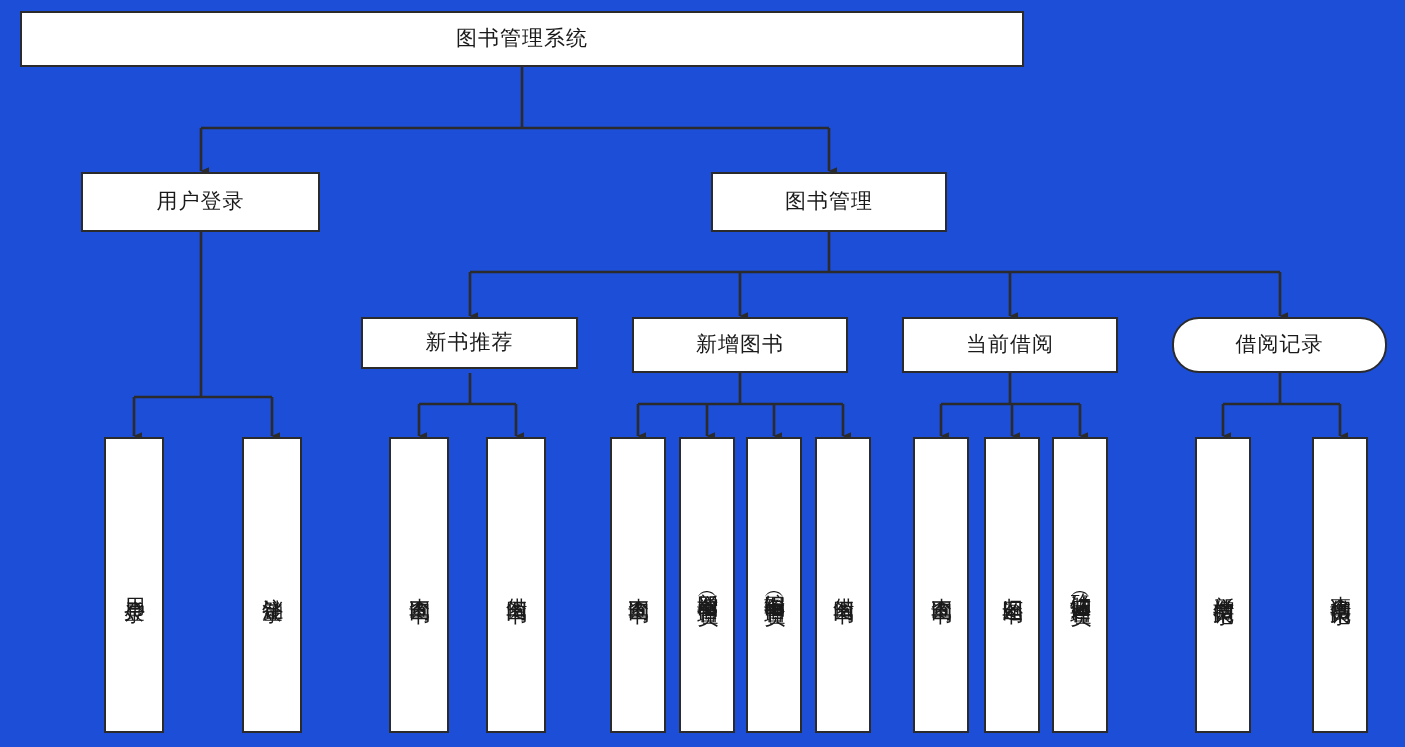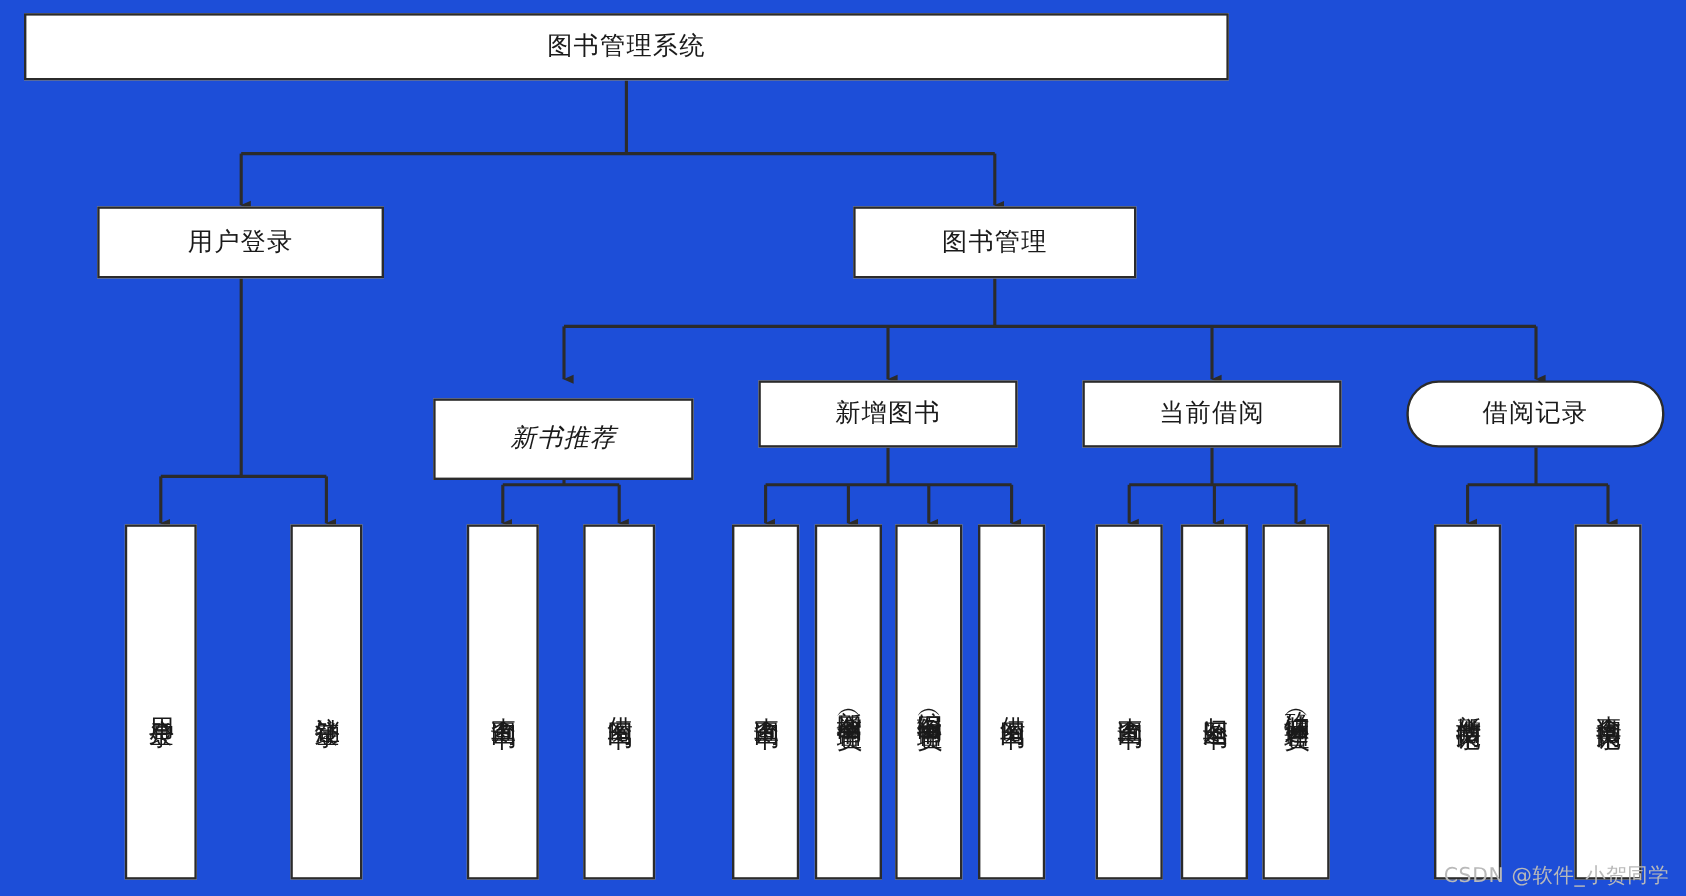--- a/index.html
+++ b/index.html
@@ -124,21 +124,21 @@
   <div id="nodes-layer">
       <div class="node horiz" style="left: 20px; top: 11px; width: 1004px; height: 56px;">
         <span class="node-label">图书管理系统</span>
       </div>
       <div class="node horiz" style="left: 81px; top: 172px; width: 239px; height: 60px;">
         <span class="node-label">用户登录</span>
       </div>
       <div class="node horiz" style="left: 711px; top: 172px; width: 236px; height: 60px;">
         <span class="node-label">图书管理</span>
       </div>
-      <div class="node horiz" style="left: 361px; top: 332px; width: 217px; height: 68px; font-style: italic;">
+      <div class="node horiz" style="left: 361px; top: 317px; width: 217px; height: 52px;">
         <span class="node-label">新书推荐</span>
       </div>
       <div class="node horiz" style="left: 632px; top: 317px; width: 216px; height: 56px;">
         <span class="node-label">新增图书</span>
       </div>
       <div class="node horiz" style="left: 902px; top: 317px; width: 216px; height: 56px;">
         <span class="node-label">当前借阅</span>
       </div>
       <div class="node horiz" style="left: 1172px; top: 317px; width: 215px; height: 56px; border-radius: 27px;">
         <span class="node-label">借阅记录</span>
@@ -177,14 +177,13 @@
         <span class="node-label">确认归还（管理员）</span>
       </div>
       <div class="node vert" style="left: 1195px; top: 437px; width: 56px; height: 296px;">
         <span class="node-label">新增借阅记录</span>
       </div>
       <div class="node vert" style="left: 1312px; top: 437px; width: 56px; height: 296px;">
         <span class="node-label">查询借阅记录</span>
       </div>
     </div>
 
-  <div id="watermark">CSDN @软件_小贺同学</div>
 </div>
 
 </body></html>

